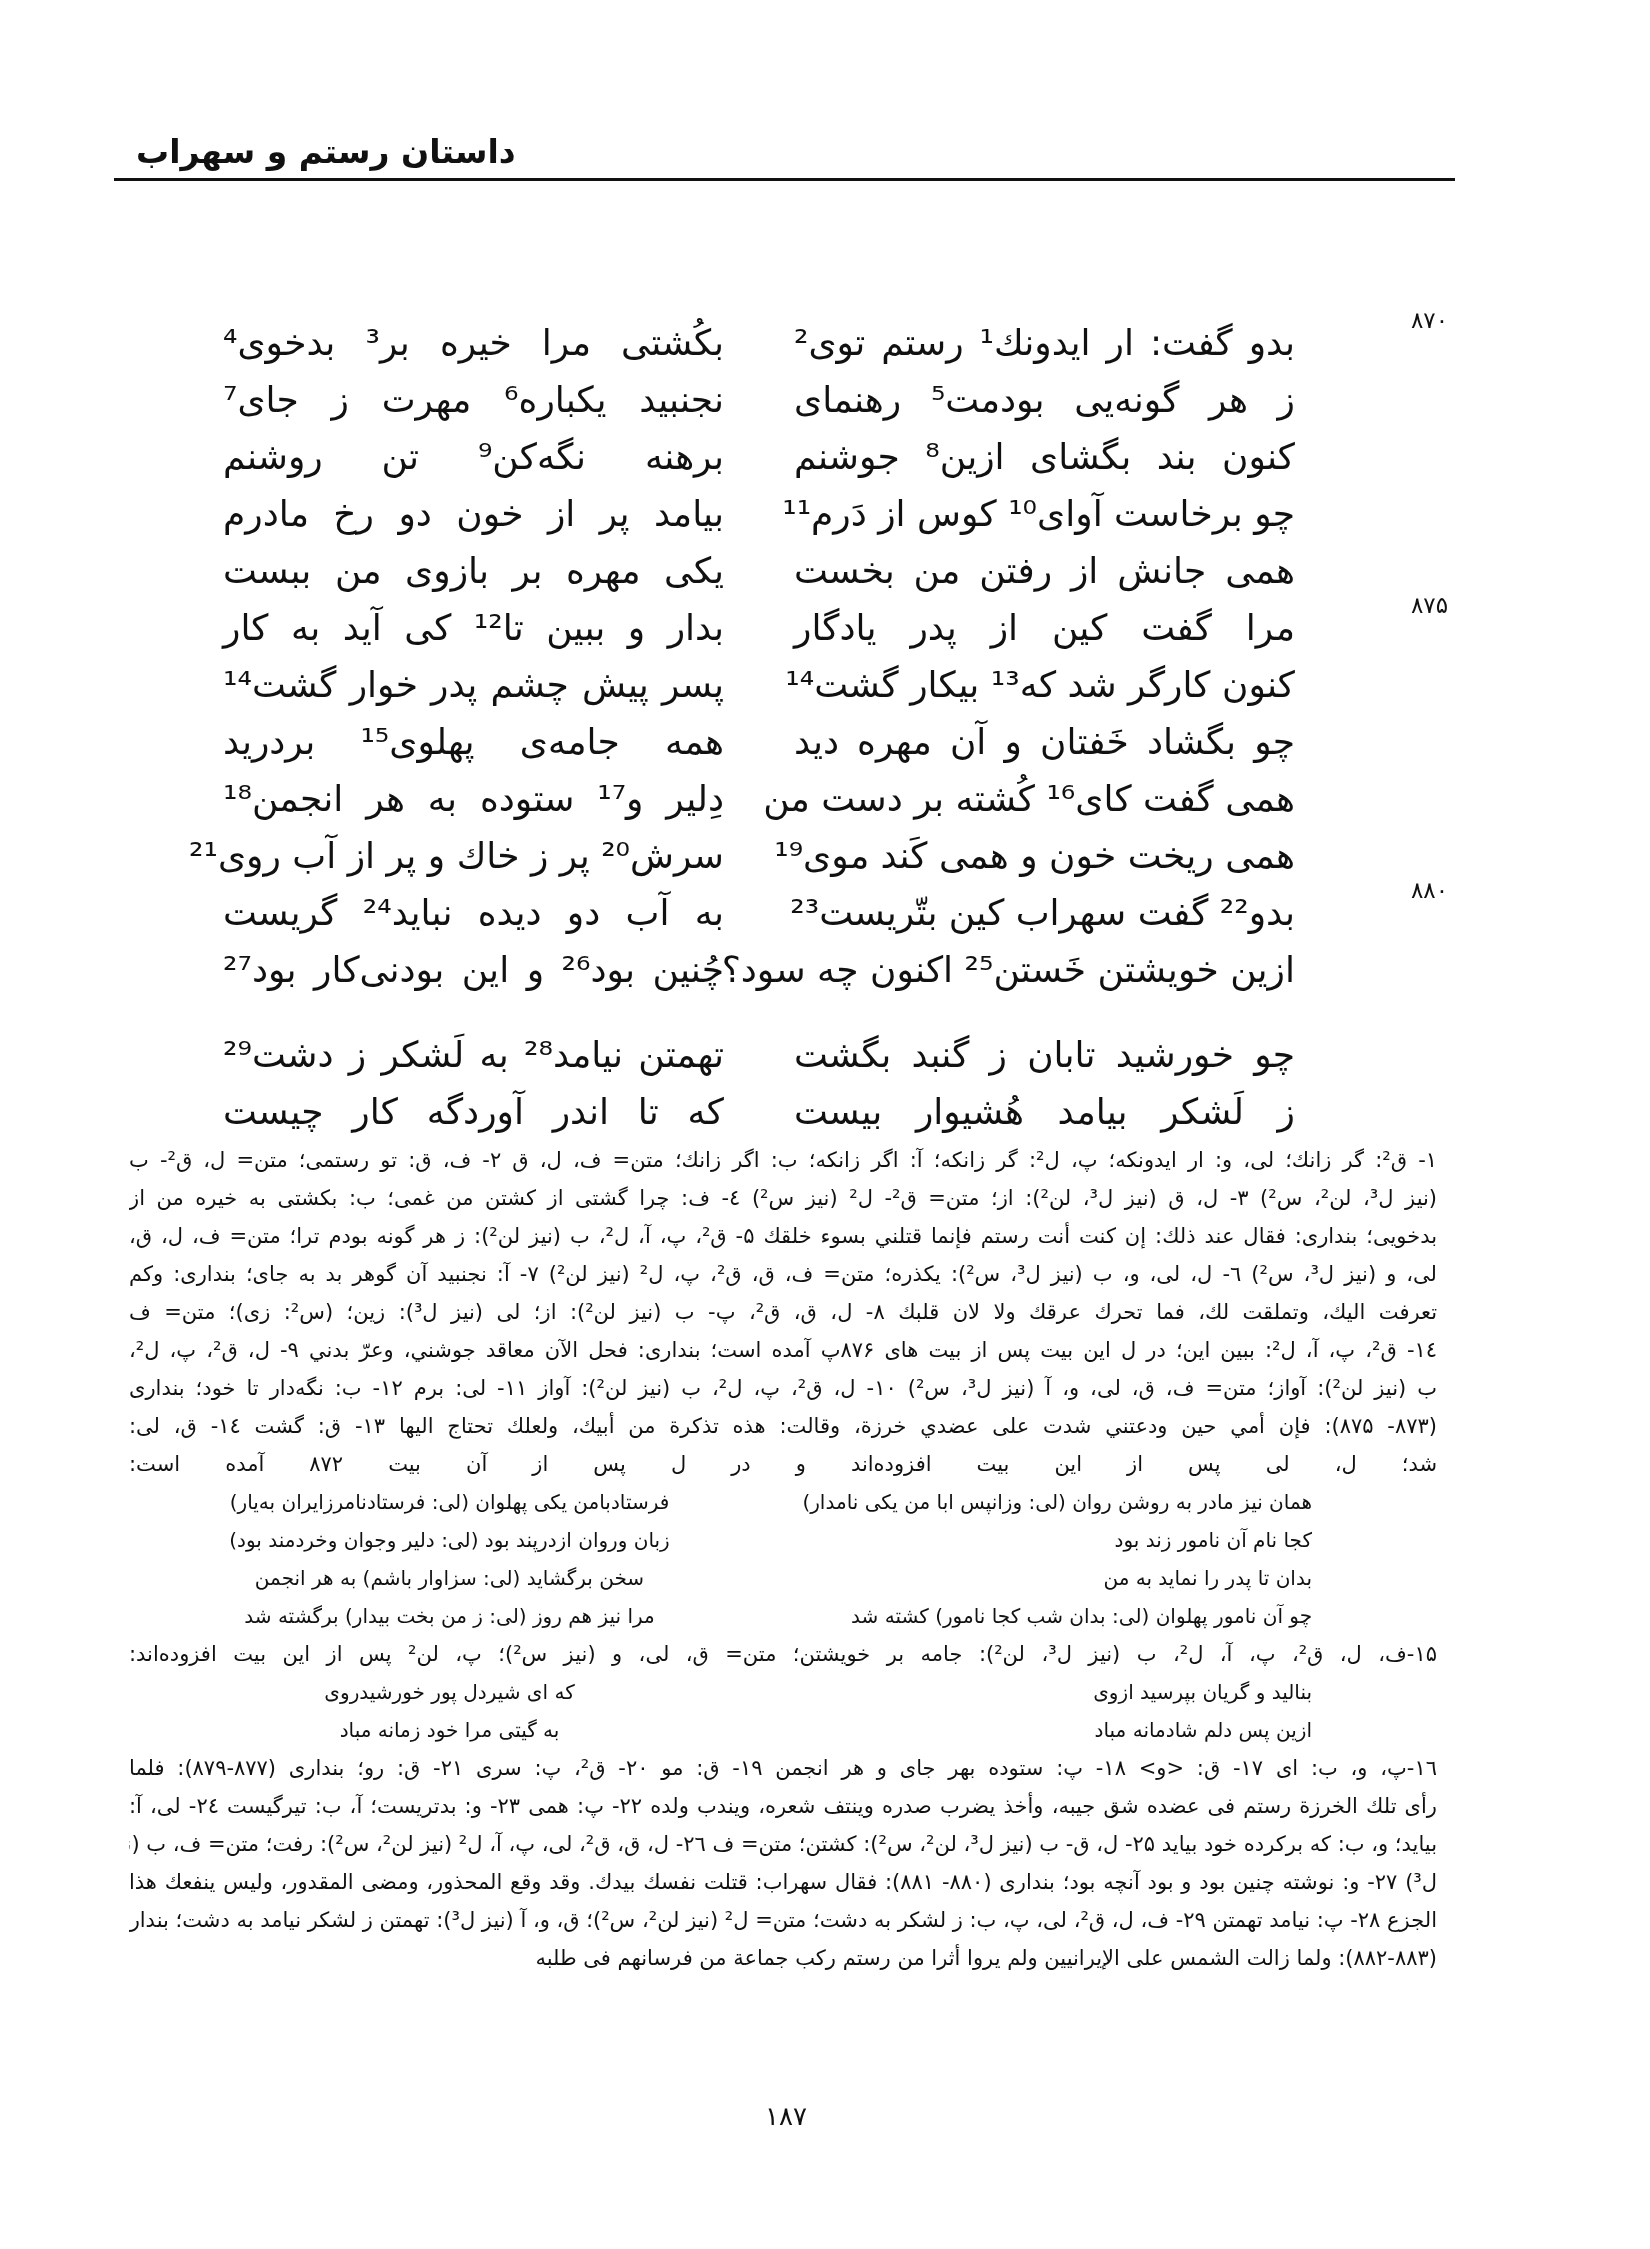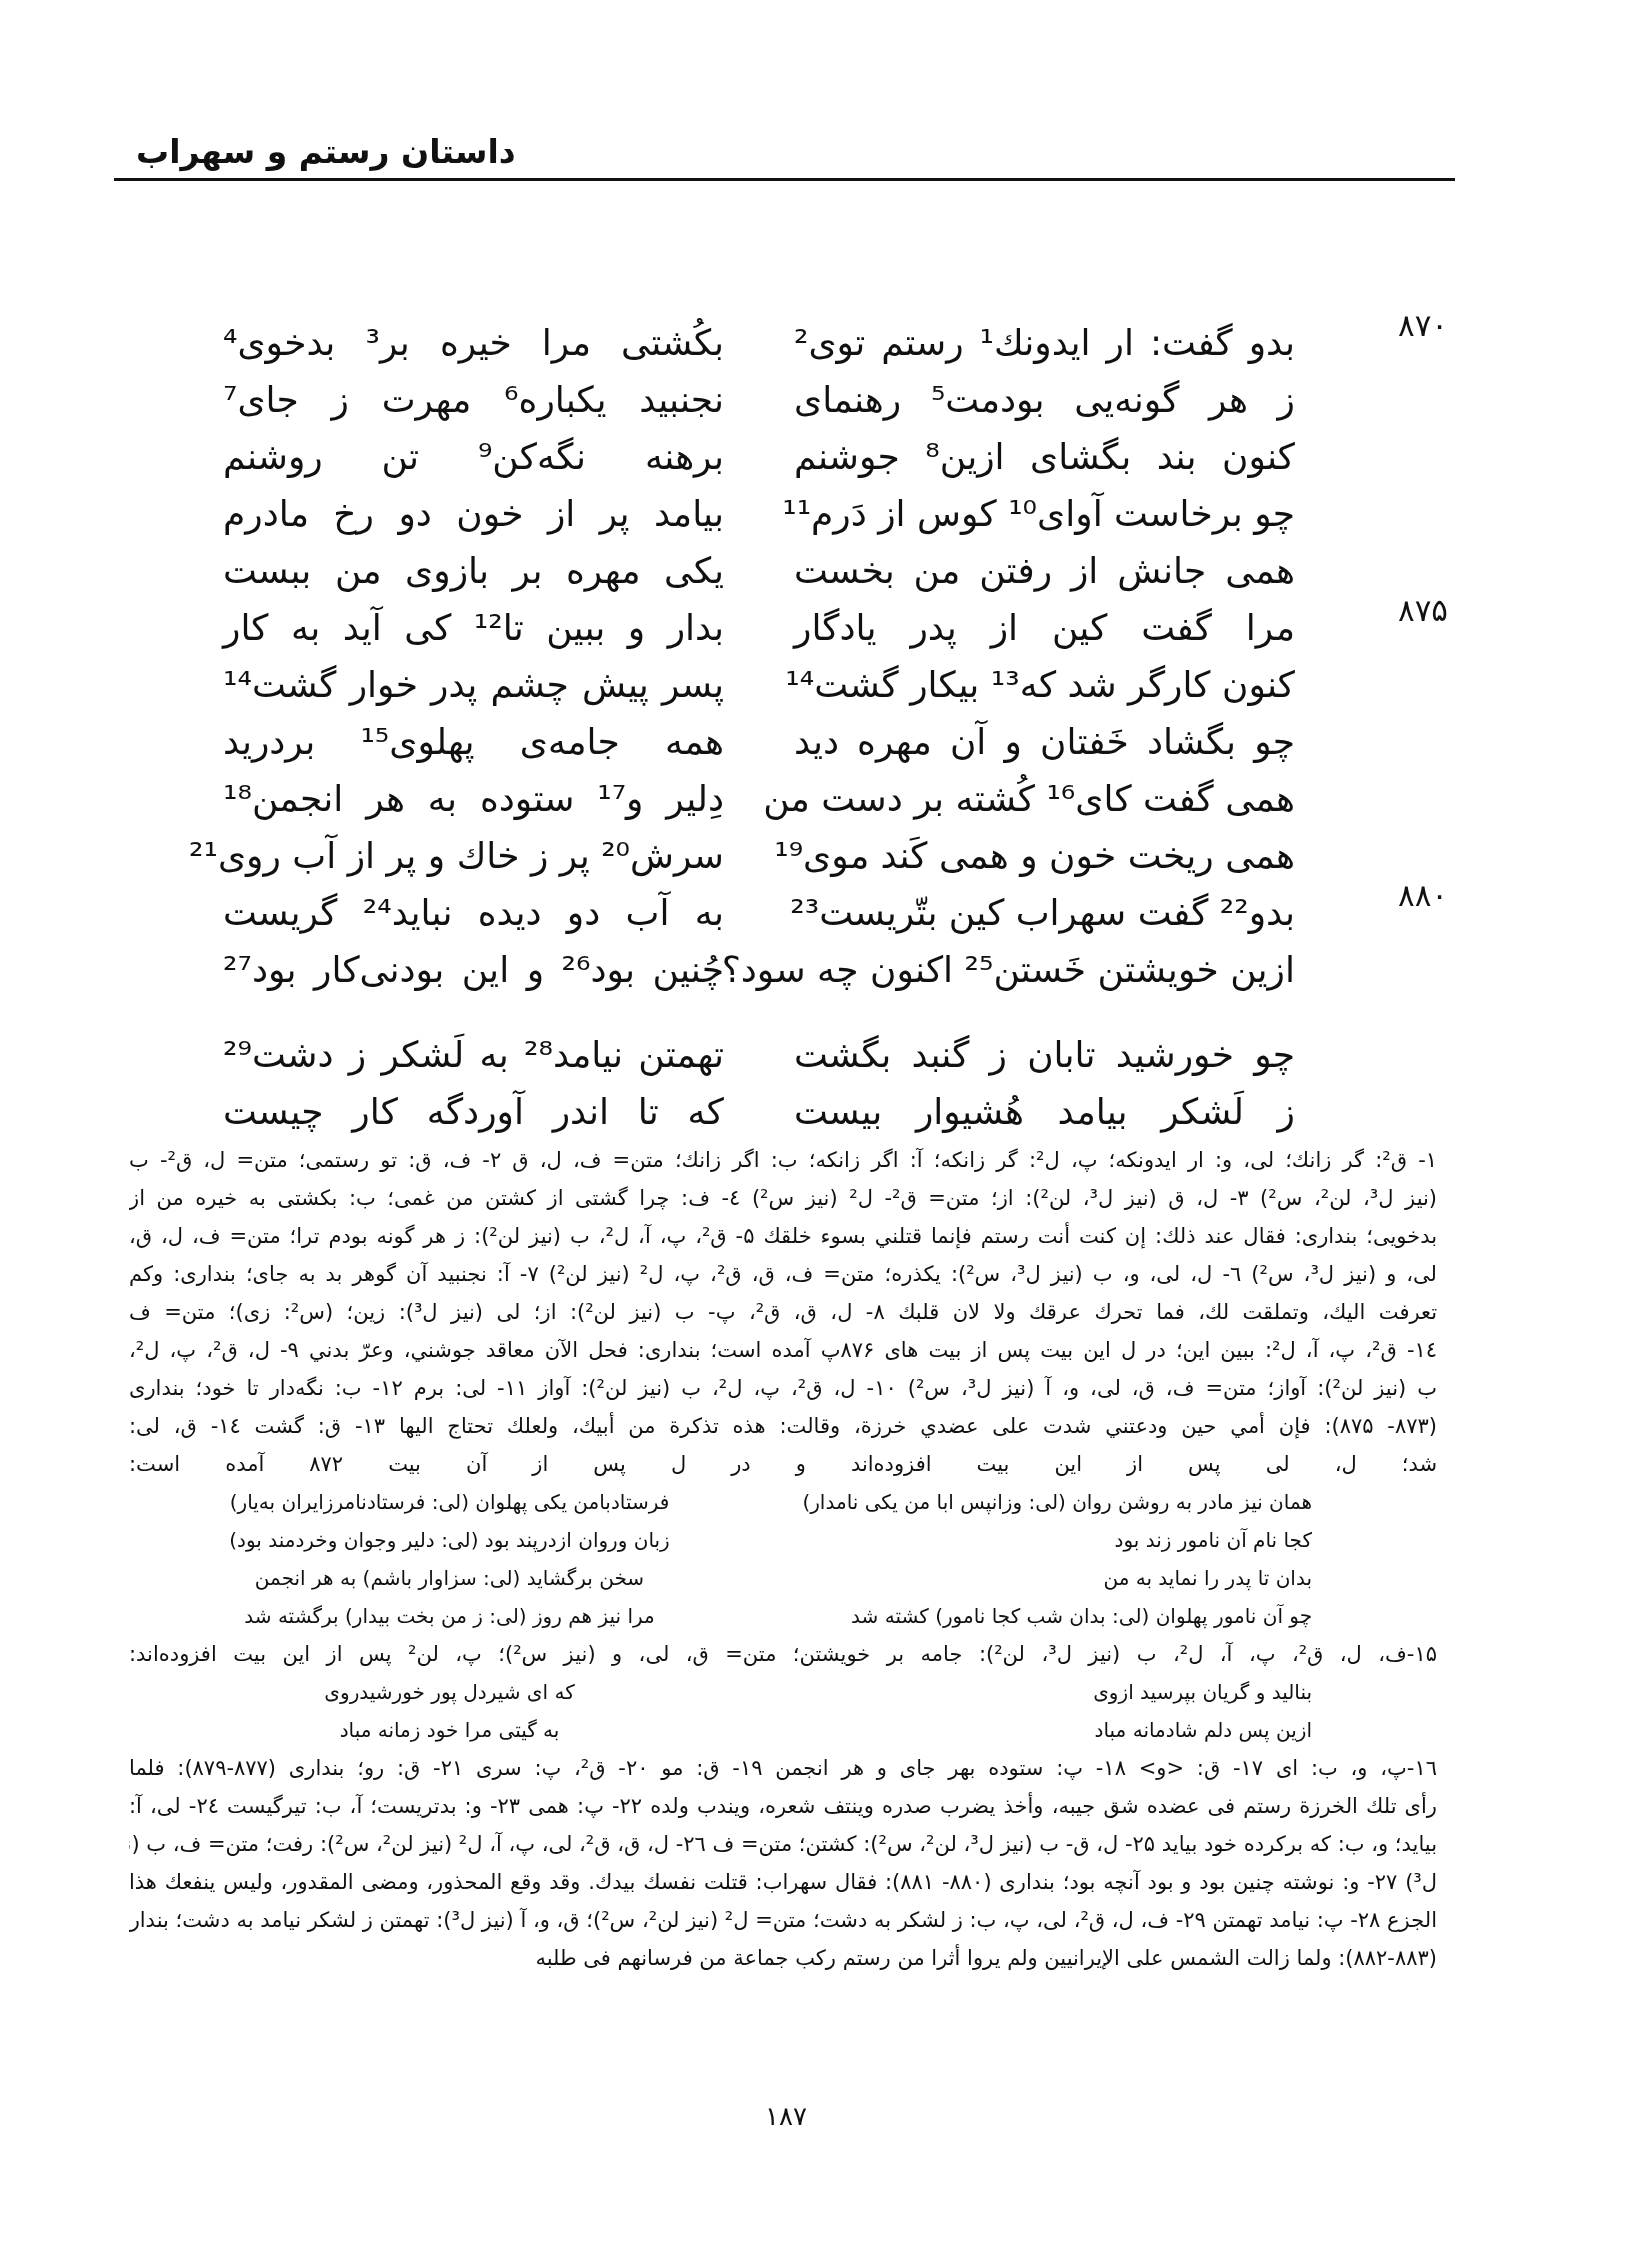--- a/index.html
+++ b/index.html
@@ -4,21 +4,21 @@
 <style>
   html, body { margin:0; padding:0; background:#ffffff; }
   body { width:1650px; height:2250px; position:relative; overflow:hidden;
          font-family:"DejaVu Serif", serif; color:#111; }
   .header-title { position:absolute; left:136px; top:132px; font-size:33px; font-weight:bold;
                   font-family:"DejaVu Sans", sans-serif; direction:rtl; white-space:nowrap; }
   .header-rule { position:absolute; left:114px; top:178px; width:1341px; height:2.8px; background:#111; }
   .verses { position:absolute; left:237px; top:299px; width:1183px; direction:rtl; }
   .couplet { position:relative; height:57px; }
   .couplet.gap { margin-top:28px; }
-  .verse-num { position:absolute; right:-28px; top:8.3px; font-size:31px; width:83px; text-align:right;
+  .verse-num { position:absolute; right:-28px; top:8.3px; font-size:23px; width:83px; text-align:right;
                font-family:"DejaVu Sans", sans-serif; }
   .hem { position:absolute; top:23px; font-size:36px; white-space:nowrap;
          font-family:"DejaVu Sans", sans-serif; text-align:justify; text-align-last:justify; }
   .hem.right { right:125px; width:501px; }
   .hem.left { right:696px; width:501px; }
   .footnotes { position:absolute; left:129px; top:1141px; width:1308px; direction:rtl;
                font-family:"DejaVu Sans", sans-serif; font-size:21px; line-height:38px; text-align:justify; }
   .fn-line { white-space:nowrap; overflow:hidden; text-align:justify; text-align-last:justify; }
   .fn-verse { display:flex; direction:rtl; height:38px; font-size:20px; }
   .fn-verse .a { width:584px; margin-right:125px; text-align:right; }

